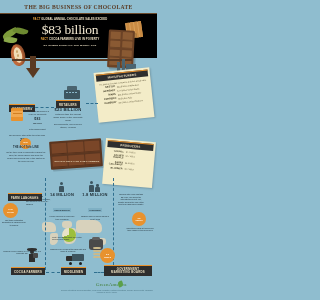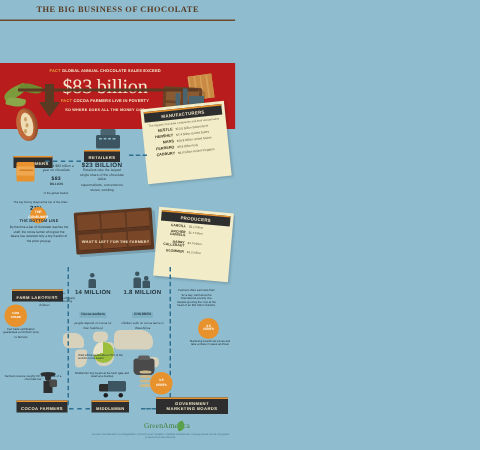--- a/index.html
+++ b/index.html
@@ -21,22 +21,21 @@
     color:#5a3a22; white-space:nowrap;
     font-family:"Liberation Serif", serif;
   }
   .header-rule {
     position:absolute; left:0; top:13px; width:157px; height:1.4px; background:#6b4a2c;
   }
 
   
   .hero {
     position:absolute; left:0; top:14px; width:157px; height:44px;
-    background:#b91c1c;
-    margin-top:28px;
+    background:#000000;
   }
   .hero-panel {
     position:absolute; left:33px; top:2px; width:74px; height:40px;
     text-align:center; padding-top:2px;
   }
   .fact-line { font-size:2.7px; font-weight:bold; letter-spacing:0.1px; color:#f2e6c9; line-height:1.25; white-space:nowrap; }
   .fact-tag { color:#e8a33d; }
   .bignum {
     font-size:13.5px; color:#f4ead2; line-height:1; margin:1.5px 0 1.5px 0;
     font-family:"Liberation Serif", serif; letter-spacing:-0.2px;

